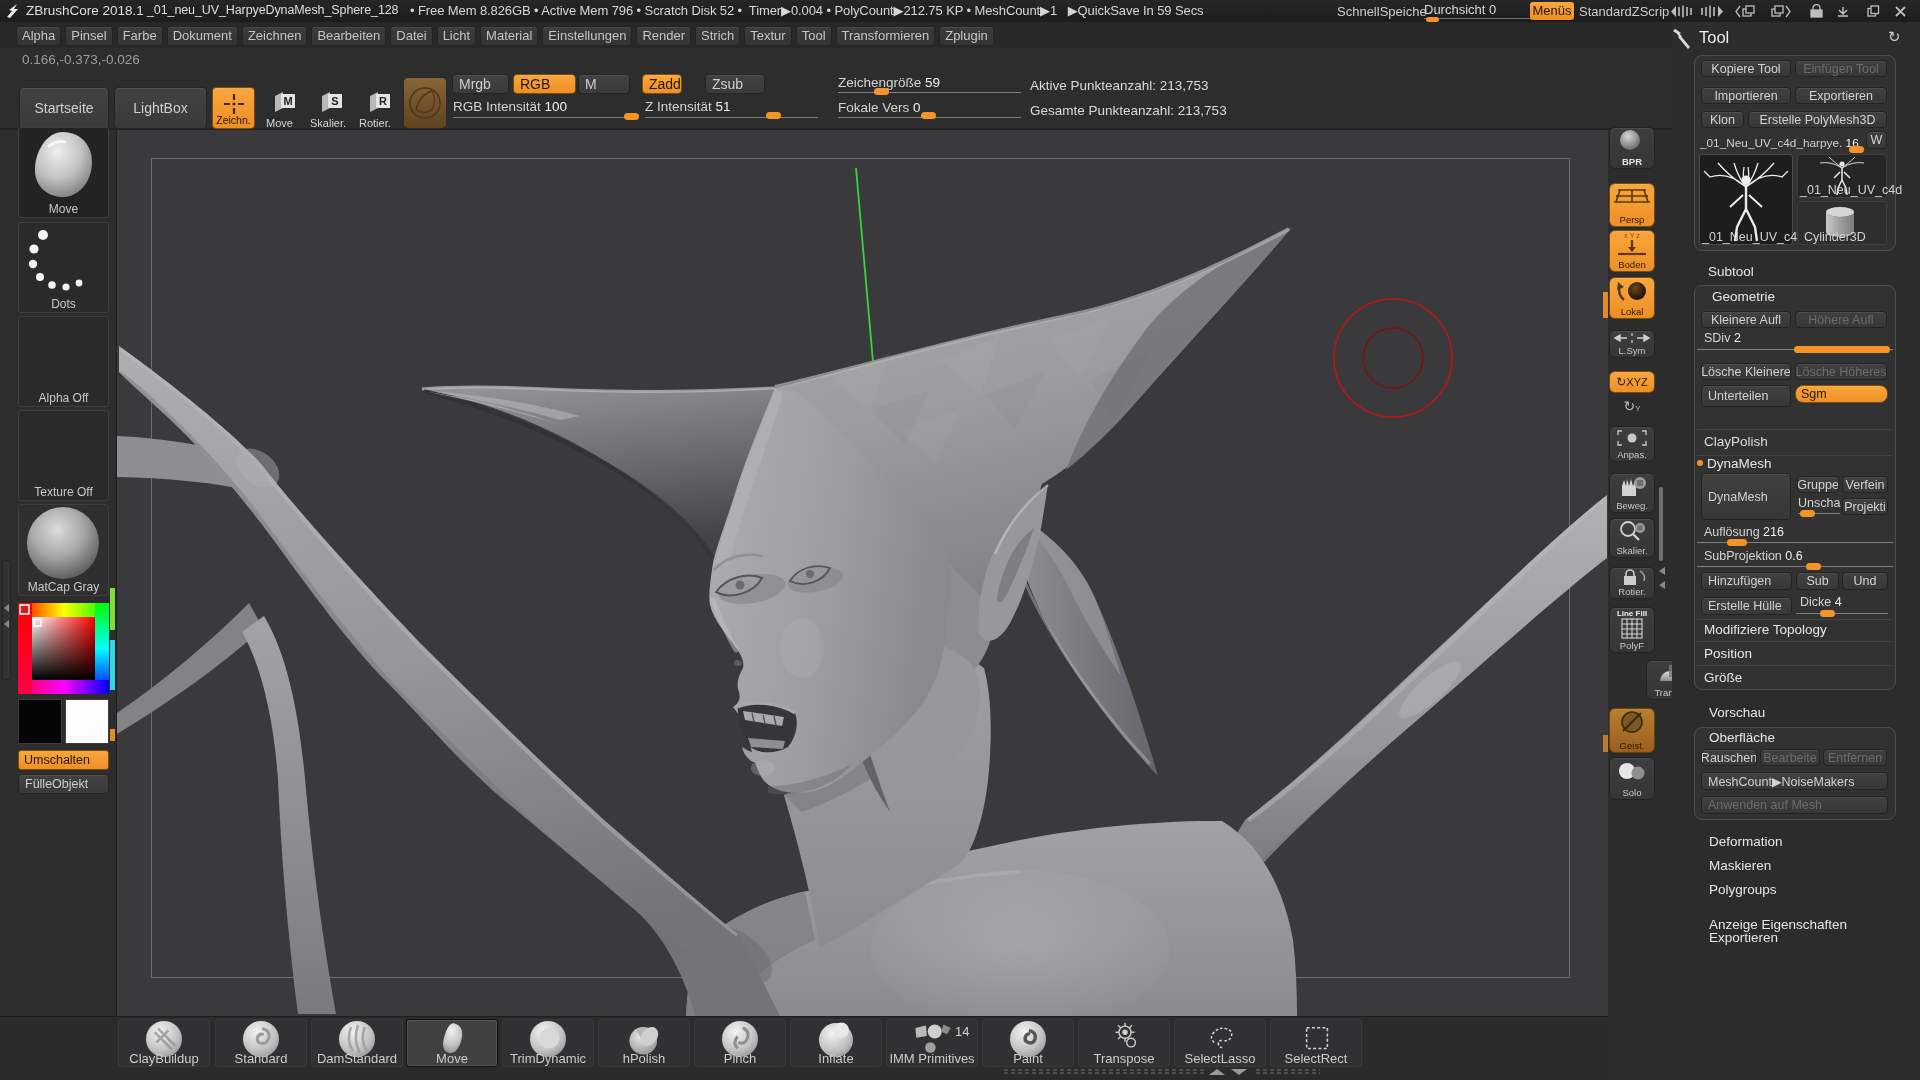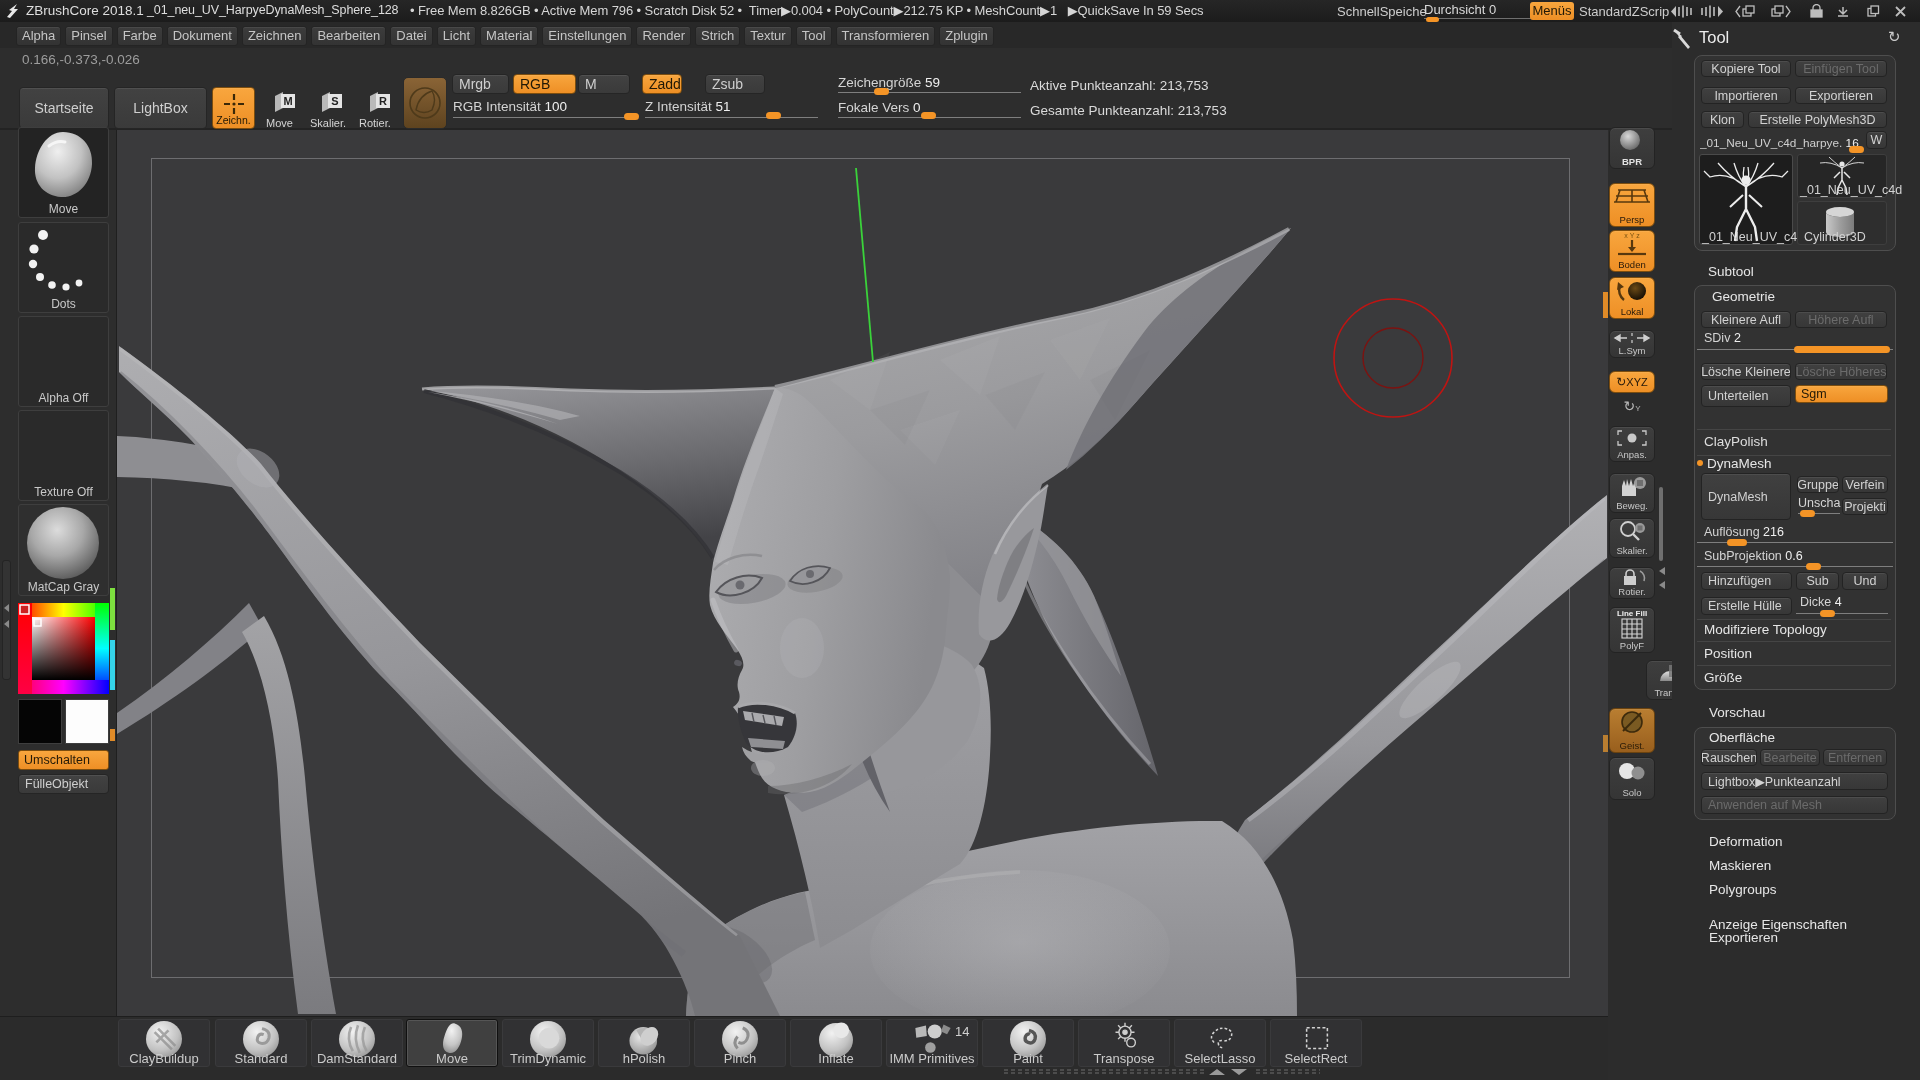--- a/index.html
+++ b/index.html
@@ -26,21 +26,21 @@
 
 #viewport{position:absolute;left:117px;top:130px;width:1491px;height:886px;background:#3a3a3c;}
 
 #gutter{position:absolute;left:1608px;top:130px;width:64px;height:950px;background:#2c2c2c;}
 .sb{position:absolute;left:1609px;width:46px;background:linear-gradient(#3e3e3e,#353535);border:1px solid #232323;box-shadow:inset 0 1px 0 rgba(255,255,255,.07);border-radius:6px;color:#c8c8c8;font-size:9.5px;text-align:center;}
 .sb.or{background:linear-gradient(#f8a63e,#ee8f25);color:#26190a;border-color:#7c4d0e;}
 .sb .cap{position:absolute;left:0;right:0;bottom:1px;}
 
 #toolpanel{position:absolute;left:1672px;top:22px;width:248px;height:1058px;background:#2c2c2c;}
 .pb{position:absolute;background:linear-gradient(#404040,#373737);border:1px solid #232323;box-shadow:inset 0 1px 0 rgba(255,255,255,.07);border-radius:4px;color:#d2d2d2;font-size:12.5px;display:flex;align-items:center;justify-content:center;white-space:nowrap;overflow:hidden;}
-.pb.or{background:linear-gradient(#f8a63e,#ee8f25);color:#201806;border-color:#7c4d0e;}
+.pb.or{background:linear-gradient(#f8a63e,#ee8f25);color:#201806;border-color:#7c4d0e;border-radius:8px;}
 .pb.dis{color:#6b6b6b;}
 .pb.left{justify-content:flex-start;padding-left:6px;}
 
 #tray{position:absolute;left:0;top:1016px;width:1608px;height:64px;background:#2b2b2b;border-top:1px solid #1e1e1e;}
 .cell{position:absolute;top:1019px;width:92px;height:48px;background:#313133;border:1px solid #3a3a3c;border-radius:3px;}
 .cell .cl{position:absolute;left:-12px;right:-12px;top:31px;text-align:center;color:#cbcbcb;font-size:13px;}
 .ball{position:absolute;left:50%;top:1px;transform:translateX(-50%);width:36px;height:36px;border-radius:50%;background:radial-gradient(circle at 38% 30%,#f2f2f2,#c2c2c2 55%,#8d8d8d 90%);}
 </style></head>
 <body>
 <div id="stage">
@@ -622,21 +622,21 @@
 <div class="hdr" style="left:1704px;top:646px;">Position</div>
 <div class="abs" style="left:1697px;top:665px;width:194px;height:1px;background:#454545;"></div>
 <div class="hdr" style="left:1704px;top:670px;">Größe</div>
 <div class="hdr" style="left:1709px;top:705px;">Vorschau</div>
 
 <div class="gbox" style="left:1694px;top:727px;width:202px;height:93px;"></div>
 <div class="hdr" style="left:1709px;top:730px;">Oberfläche</div>
 <div class="pb" style="left:1701px;top:749px;width:56px;height:17px;">Rauschen</div>
 <div class="pb dis" style="left:1760px;top:749px;width:60px;height:17px;">Bearbeite</div>
 <div class="pb dis" style="left:1823px;top:749px;width:64px;height:17px;">Entfernen</div>
-<div class="pb left" style="left:1701px;top:772px;width:187px;height:18px;">Lightbox▶Punkteanzahl</div>
+<div class="pb left" style="left:1701px;top:772px;width:187px;height:18px;">MeshCount▶NoiseMakers</div>
 <div class="pb dis left" style="left:1701px;top:796px;width:187px;height:18px;">Anwenden auf Mesh</div>
 <div class="hdr" style="left:1709px;top:834px;">Deformation</div>
 <div class="hdr" style="left:1709px;top:858px;">Maskieren</div>
 <div class="hdr" style="left:1709px;top:882px;">Polygroups</div>
 <div class="hdr" style="left:1709px;top:917px;text-align:right;">Anzeige Eigenschaften</div>
 <div class="hdr" style="left:1709px;top:930px;">Exportieren</div>
 <div id="tray"></div>
 <div class="cell" style="left:118px;">
       <div class="ball"></div>
       <svg class="abs" style="left:27px;top:0" width="38" height="38" viewBox="0 0 44 44">

